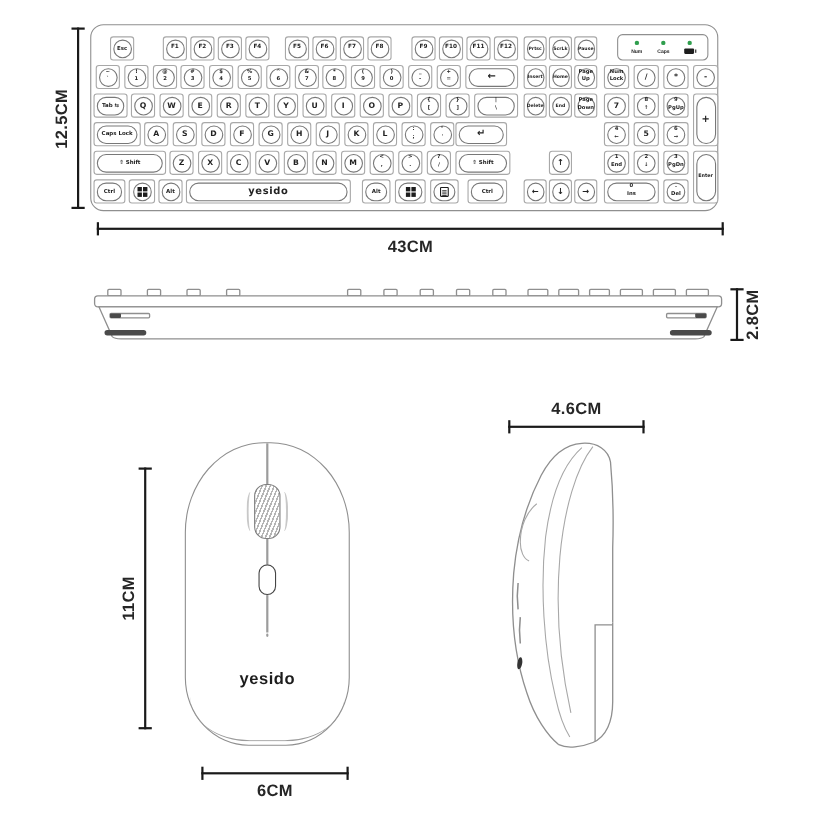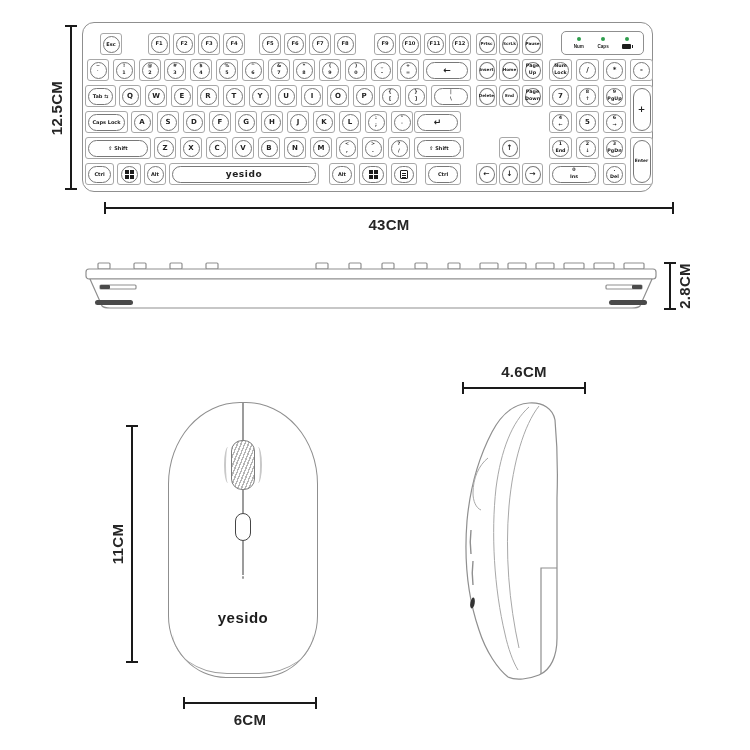--- a/index.html
+++ b/index.html
@@ -517,21 +517,21 @@
         <span class="cap dual" style="width: 17px; height: 17px;">
           <span>.</span>
           <span>Del</span>
         </span>
       </div>
     </div>
 
   <div class="vdim" style="left:70px;top:25px;height:165px">
     <span class="dlabel">12.5CM</span>
   </div>
-  <div class="hdim" style="left:104px;top:207px;width:570px">
+  <div class="hdim" style="left:88px;top:207px;width:570px">
     <span class="dlabel">43CM</span>
   </div>
 
   <svg class="lineart" style="left:84px;top:260px" width="574" height="50" viewBox="0 0 574 50">
     <g fill="#fff" stroke="#8f8f8f" stroke-width="1.2">
       <rect x="14" y="3" width="12" height="6" rx="1"></rect>
         <rect x="50" y="3" width="12" height="6" rx="1"></rect>
       <rect x="86" y="3" width="12" height="6" rx="1"></rect>
         <rect x="122" y="3" width="12" height="6" rx="1"></rect>
       <rect x="232" y="3" width="12" height="6" rx="1"></rect>

